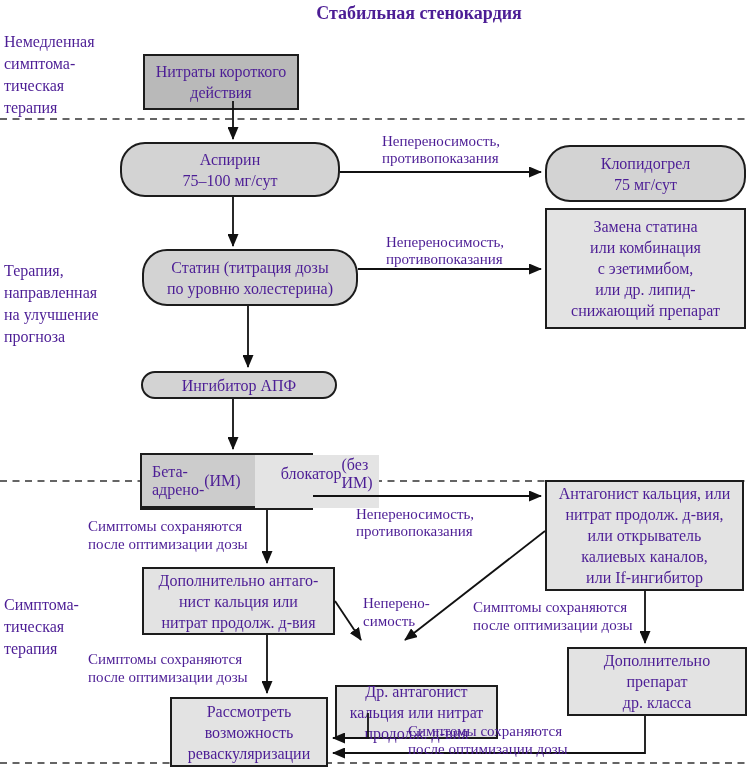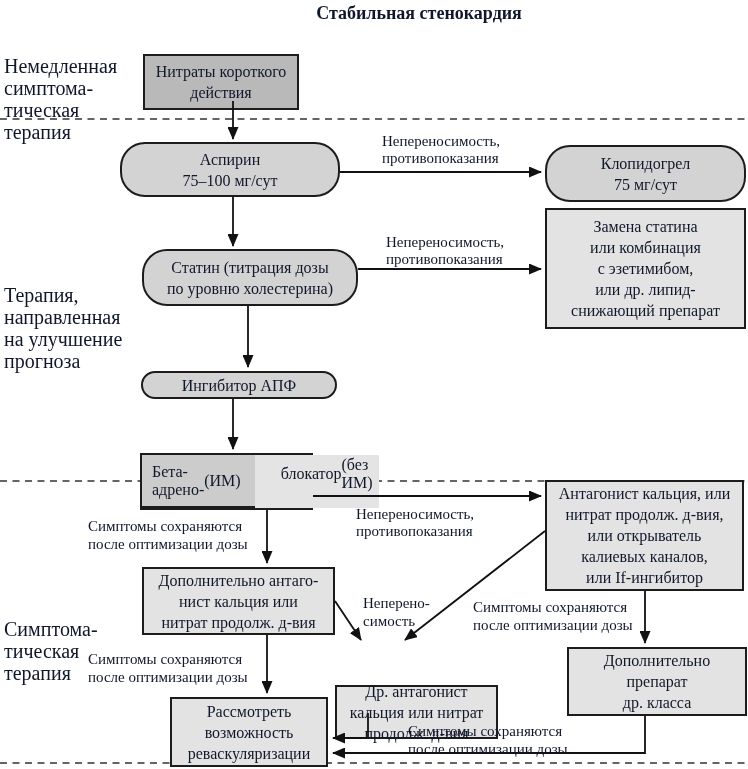--- a/index.html
+++ b/index.html
@@ -1,18 +1,18 @@
 <!DOCTYPE html>
 <html><head>
 <meta charset="utf-8">
 <style>
   html,body { margin:0; padding:0; background:#ffffff; }
   #diagram {
     position:relative; width:748px; height:769px; background:#ffffff;
-    font-family:"Liberation Serif","DejaVu Serif",serif; color:#0f172a;
+    font-family:"Liberation Serif","DejaVu Serif",serif; color:#4c1d95;
     overflow:hidden;
   }
   [data-bind] { white-space:pre-line; }
   svg.layer { position:absolute; left:0; top:0; width:748px; height:769px; }
   svg.behind { z-index:0; }
   svg.front  { z-index:2; pointer-events:none; }
   .title {
     position:absolute; left:294px; top:2px; width:250px; z-index:3;
     text-align:center; font-weight:bold; font-size:18px; line-height:22px;
   }
@@ -23,21 +23,21 @@
     text-align:center; font-size:16px; line-height:21px;
   }
   .dark  { background:#b9b9b9; }
   .med   { background:#d3d3d3;border-radius:25px; }
   .light { background:#e3e3e3; }
   .beta { position:absolute; z-index:1; box-sizing:border-box; border:2px solid #1c1c1c;
           display:flex; flex-direction:row; font-size:16px; }
   .beta-row { flex:1; display:flex; align-items:center; justify-content:space-between; }
   .beta-top    { background:#cccccc; border-bottom:2px solid #1c1c1c; padding:0 14px 0 10px; }
   .beta-bottom { background:#e4e4e4; padding:0 6px 16px 26px; }
-  .slbl { position:absolute; left:4px; z-index:3; font-size:20px; line-height:22px;margin-top:24px; }
+  .slbl { position:absolute; left:4px; z-index:3; font-size:16px; line-height:22px; }
   .elbl { position:absolute; z-index:3; font-size:15px; line-height:18px; text-align:left; }
   .elbl.left { text-align:left; line-height:17px; }
 </style>
 </head>
 <body>
 
 <div id="diagram">
 
   <svg class="layer behind">
     <line x1="0" y1="119" x2="748" y2="119" stroke="#333" stroke-width="1.6" stroke-dasharray="7 5.5"></line>

